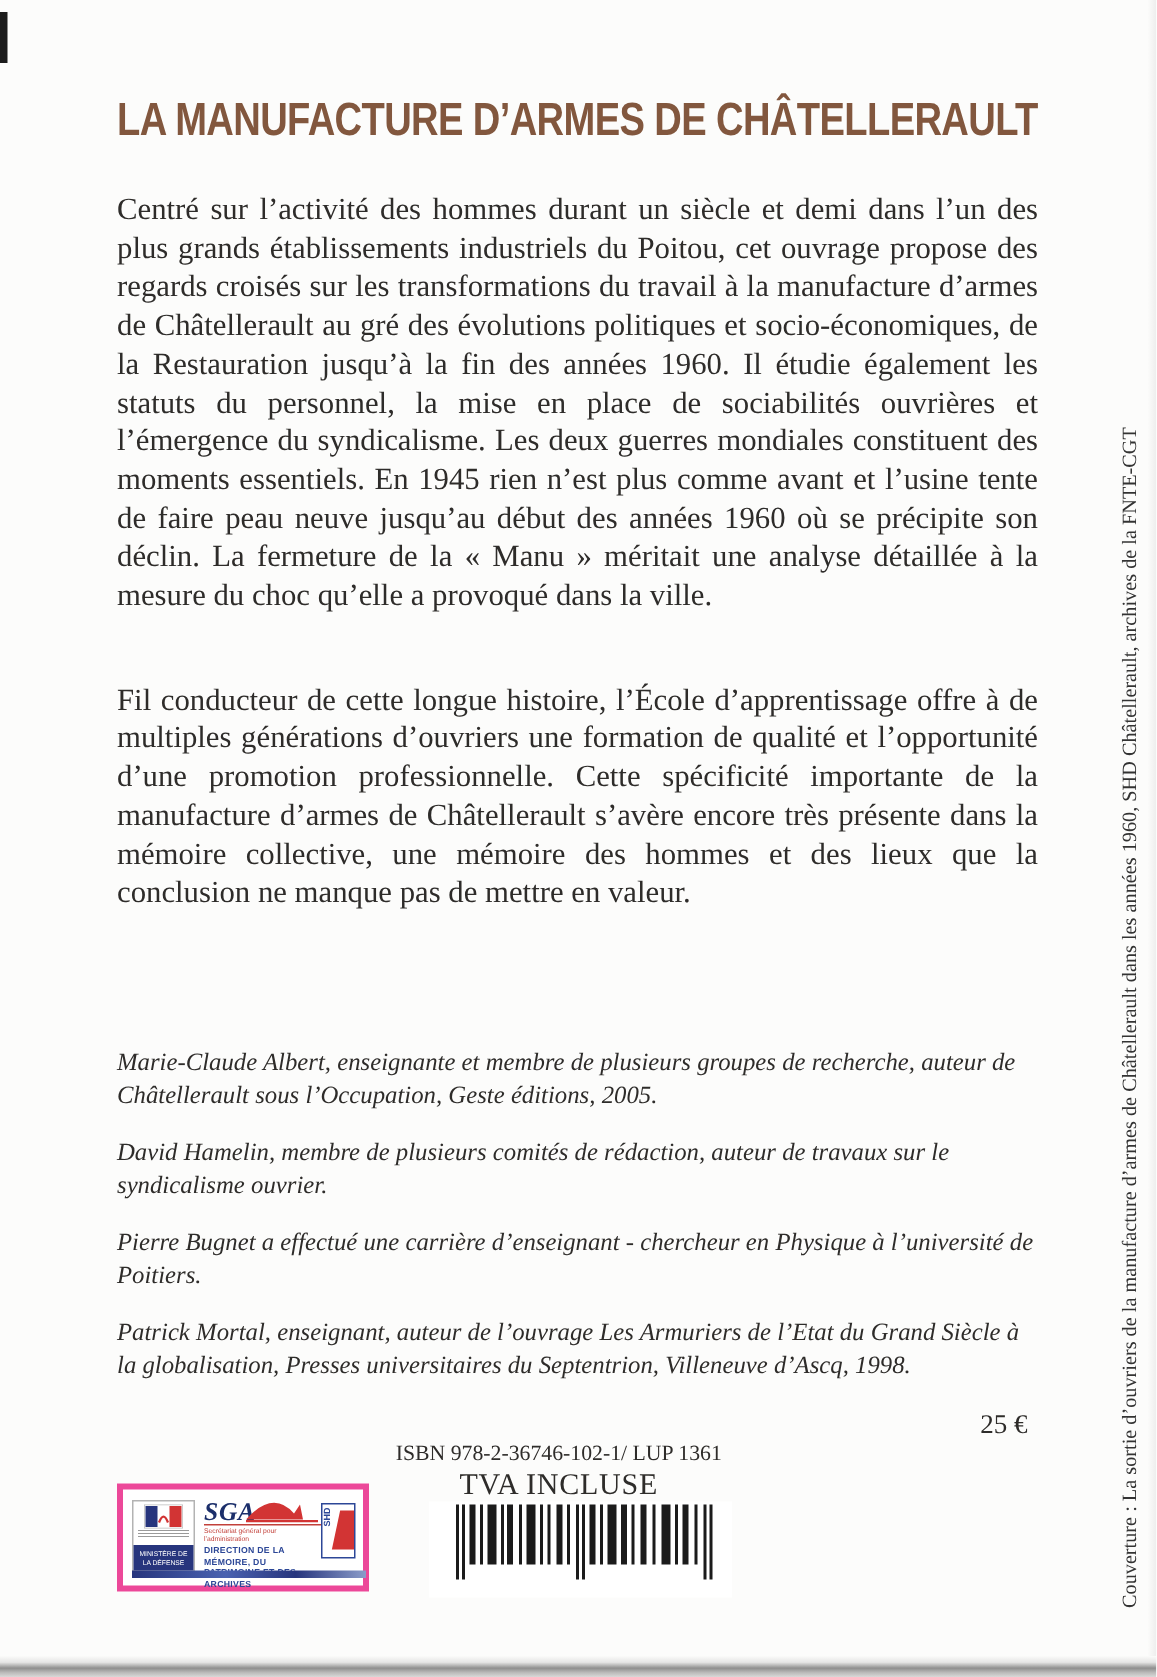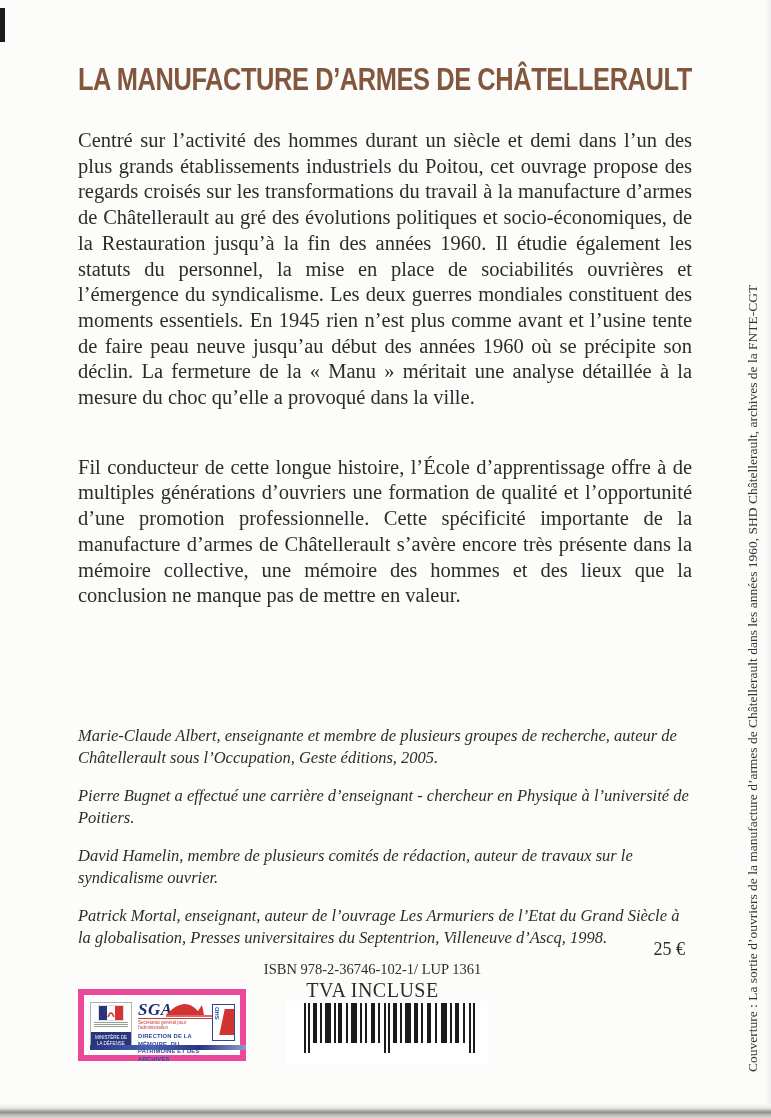--- a/index.html
+++ b/index.html
@@ -32,34 +32,34 @@
     position:absolute;left:78px;top:128px;width:614px;
     font-size:20.5px;line-height:25.7px;text-align:justify;
     hyphens:auto;-webkit-hyphens:auto;
   }
   .synopsis p{margin:0;}
   .synopsis p + p{margin-top:44px;}
 
   
   .bios{
     position:absolute;left:78px;top:697px;width:618px;
-    font-size:16.5px;line-height:21.5px;font-style:italic;text-align:left;margin-top:28px;
+    font-size:16.5px;line-height:21.5px;font-style:italic;text-align:left;
   }
   .bios p{margin:0 0 17px 0;}
 
   
   .pricing{position:absolute;left:60px;top:938px;width:625px;text-align:center;}
   .price{font-size:18px;line-height:22px;text-align:right;}
   .isbn{font-size:14.5px;line-height:18px;}
   .tax-note{font-size:20px;line-height:20px;margin-top:2px;letter-spacing:0.5px;}
 
   
   .logos{
     position:absolute;left:78px;top:989px;width:168px;height:72px;
-    background:#ffffff;border:6px solid #ec4899;box-sizing:border-box;
+    background:#ffffff;border:4px solid #ec4899;box-sizing:border-box;
   }
   .ministry{
     position:absolute;left:6px;top:7px;width:42px;height:48px;
     border:1px solid #b3b3b3;background:#fff;box-sizing:border-box;text-align:center;
   }
   .ministry .flag{display:block;margin:2px auto 0 auto;}
   .ministry .smudge{height:6px;margin:1px 3px;background:repeating-linear-gradient(to bottom,#9a9a9a 0,#9a9a9a 1px,#fff 1px,#fff 2px);}
   .ministry-label{
     position:absolute;left:0;bottom:0;width:100%;height:17px;background:#27357d;
     color:#fff;font-family:"Liberation Sans",sans-serif;font-size:4.5px;line-height:5.5px;
@@ -118,22 +118,22 @@
 
   <h1 class="title">LA MANUFACTURE D’ARMES DE CHÂTELLERAULT</h1>
 
   <div class="synopsis">
     <p>Centré sur l’activité des hommes durant un siècle et demi dans l’un des plus grands établissements industriels du Poitou, cet ouvrage propose des regards croisés sur les transformations du travail à la manufacture d’armes de Châtellerault au gré des évolutions politiques et socio-économiques, de la Restauration jusqu’à la fin des années 1960. Il étudie également les statuts du personnel, la mise en place de sociabilités ouvrières et l’émergence du syndicalisme. Les deux guerres mondiales constituent des moments essentiels. En 1945 rien n’est plus comme avant et l’usine tente de faire peau neuve jusqu’au début des années 1960 où se précipite son déclin. La fermeture de la « Manu » méritait une analyse détaillée à la mesure du choc qu’elle a provoqué dans la ville.</p>
     <p>Fil conducteur de cette longue histoire, l’École d’apprentissage offre à de multiples générations d’ouvriers une formation de qualité et l’opportunité d’une promotion professionnelle. Cette spécificité importante de la manufacture d’armes de Châtellerault s’avère encore très présente dans la mémoire collective, une mémoire des hommes et des lieux que la conclusion ne manque pas de mettre en valeur.</p>
   </div>
 
   <div class="bios">
     <p>Marie-Claude Albert, enseignante et membre de plusieurs groupes de recherche, auteur de Châtellerault sous l’Occupation, Geste éditions, 2005.</p>
+    <p>David Hamelin, membre de plusieurs comités de rédaction, auteur de travaux sur le syndicalisme ouvrier.</p>
     <p>Pierre Bugnet a effectué une carrière d’enseignant - chercheur en Physique à l’université de Poitiers.</p>
-    <p>David Hamelin, membre de plusieurs comités de rédaction, auteur de travaux sur le syndicalisme ouvrier.</p>
     <p>Patrick Mortal, enseignant, auteur de l’ouvrage Les Armuriers de l’Etat du Grand Siècle à la globalisation, Presses universitaires du Septentrion, Villeneuve d’Ascq, 1998.</p>
   </div>
 
   <div class="pricing">
     <div class="price">25 €</div>
     <div class="isbn">ISBN 978-2-36746-102-1/ LUP 1361</div>
     <div class="tax-note">TVA INCLUSE</div>
   </div>
 
   <div class="logos">

